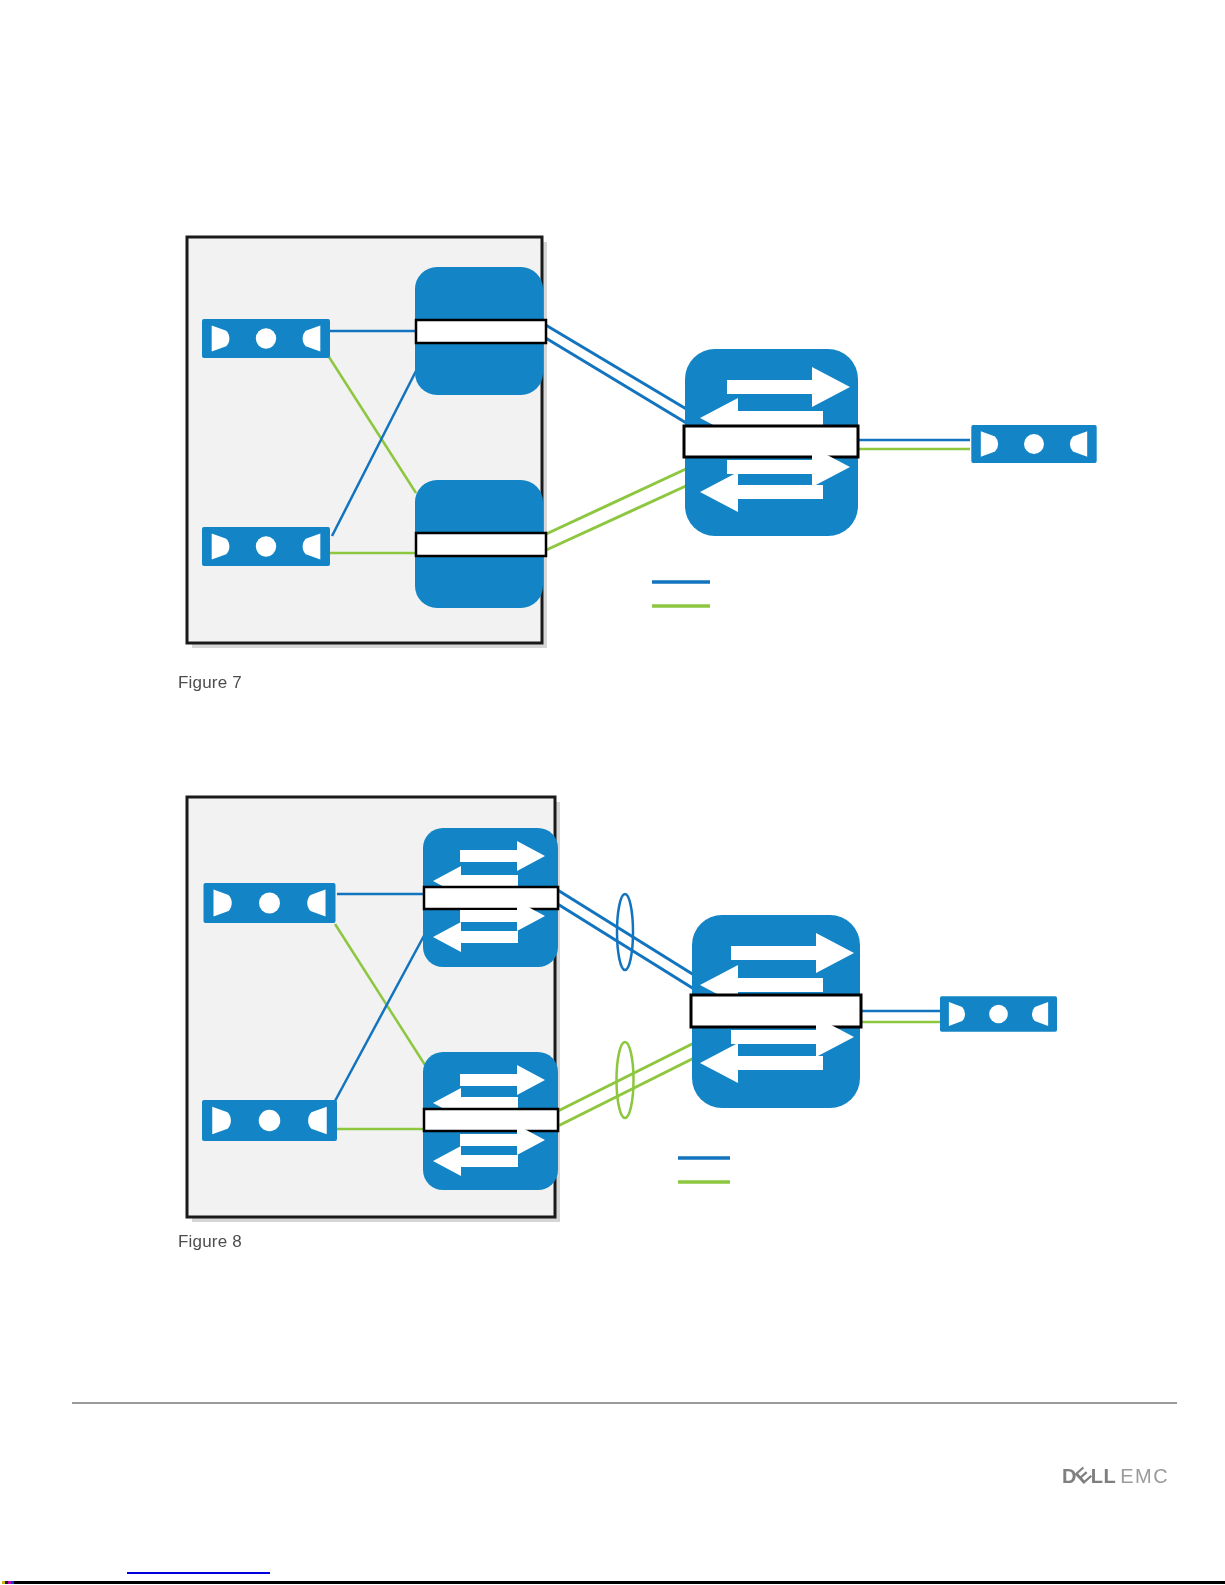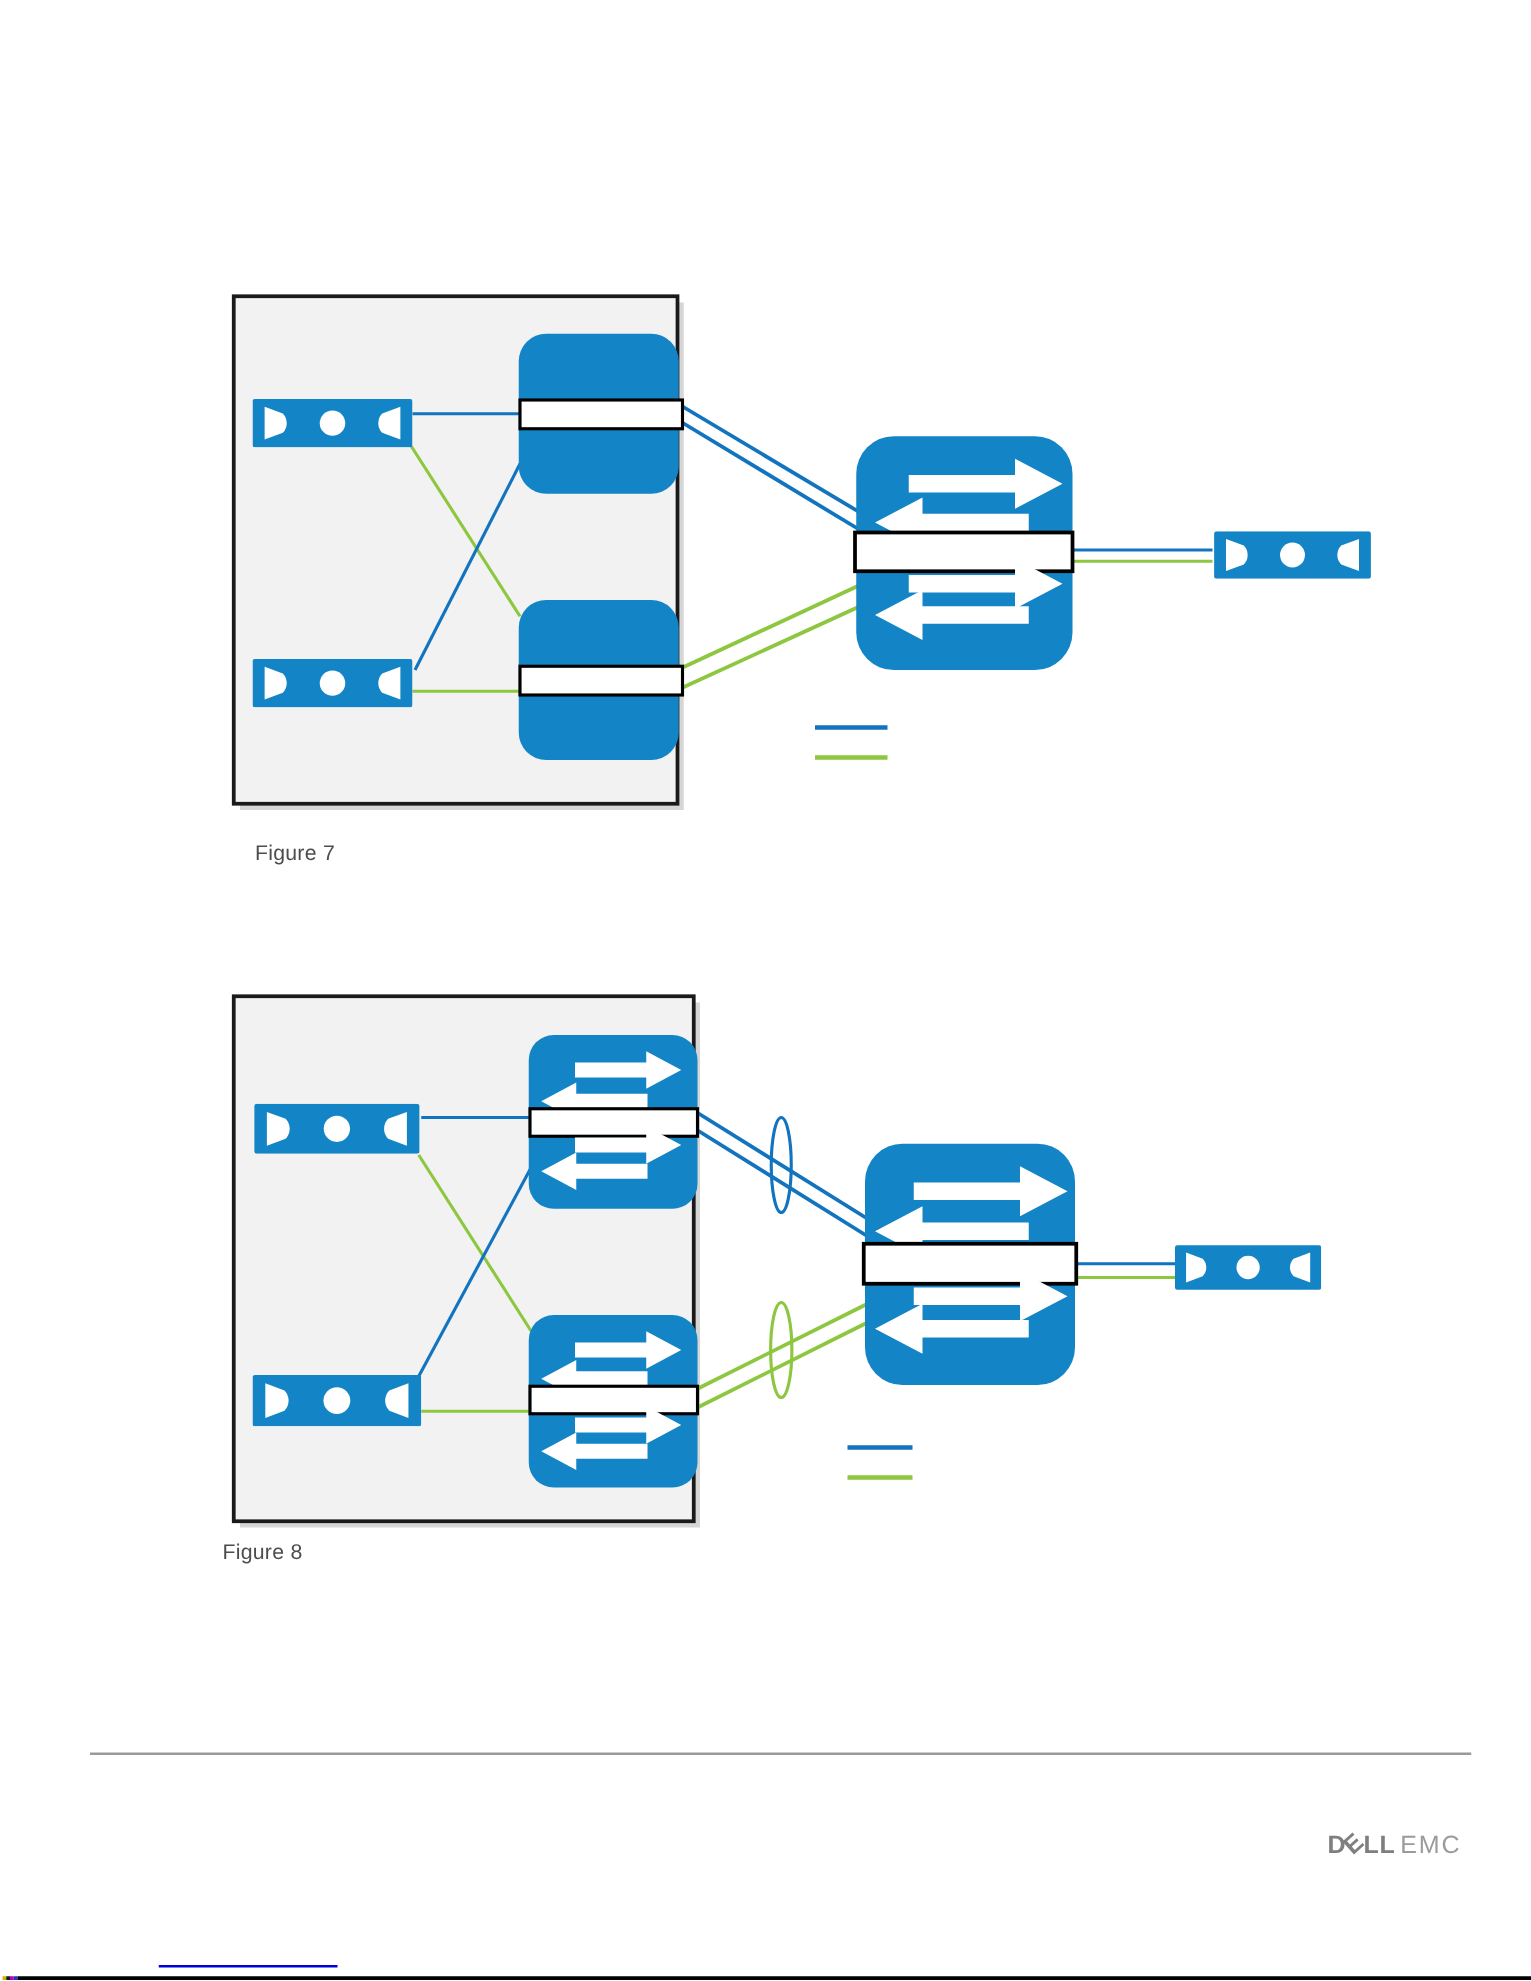--- a/index.html
+++ b/index.html
@@ -18,21 +18,21 @@
   .ln-g{stroke:var(--link-green,#8dc63f);stroke-width:2.5;fill:none;}
   .ln-b2{stroke:var(--link-blue,#1274bf);stroke-width:3;fill:none;}
   .ln-g2{stroke:var(--link-green,#8dc63f);stroke-width:3;fill:none;}
   .leg-b{stroke:var(--link-blue,#1274bf);stroke-width:3.5;fill:none;}
   .leg-g{stroke:var(--link-green,#8dc63f);stroke-width:3.5;fill:none;}
   .oval-b{stroke:var(--link-blue,#1274bf);stroke-width:2.5;fill:none;}
   .oval-g{stroke:var(--link-green,#8dc63f);stroke-width:2.5;fill:none;}
 
   .figure-caption{position:absolute;font-size:17px;color:var(--caption-text,#4d4d4d);
                   letter-spacing:.2px;}
-  .caption-7{left:178px;top:673px;margin-left:26px;}
+  .caption-7{left:178px;top:673px;}
   .caption-8{left:178px;top:1232px;}
 
   .footer-rule{position:absolute;left:72px;top:1402px;width:1105px;height:2px;
                background:var(--rule-gray,#9a9a9a);}
 
   .brand-logo{position:absolute;left:1062px;top:1466px;width:120px;height:22px;
               color:var(--logo-gray,#7f7f7f);font-size:20px;line-height:20px;
               white-space:nowrap;user-select:none;}
   .brand-logo .dell{font-weight:bold;letter-spacing:.5px;}
   .brand-logo .tilted-e{display:inline-block;transform:rotate(-42deg) translateY(-1px);}

